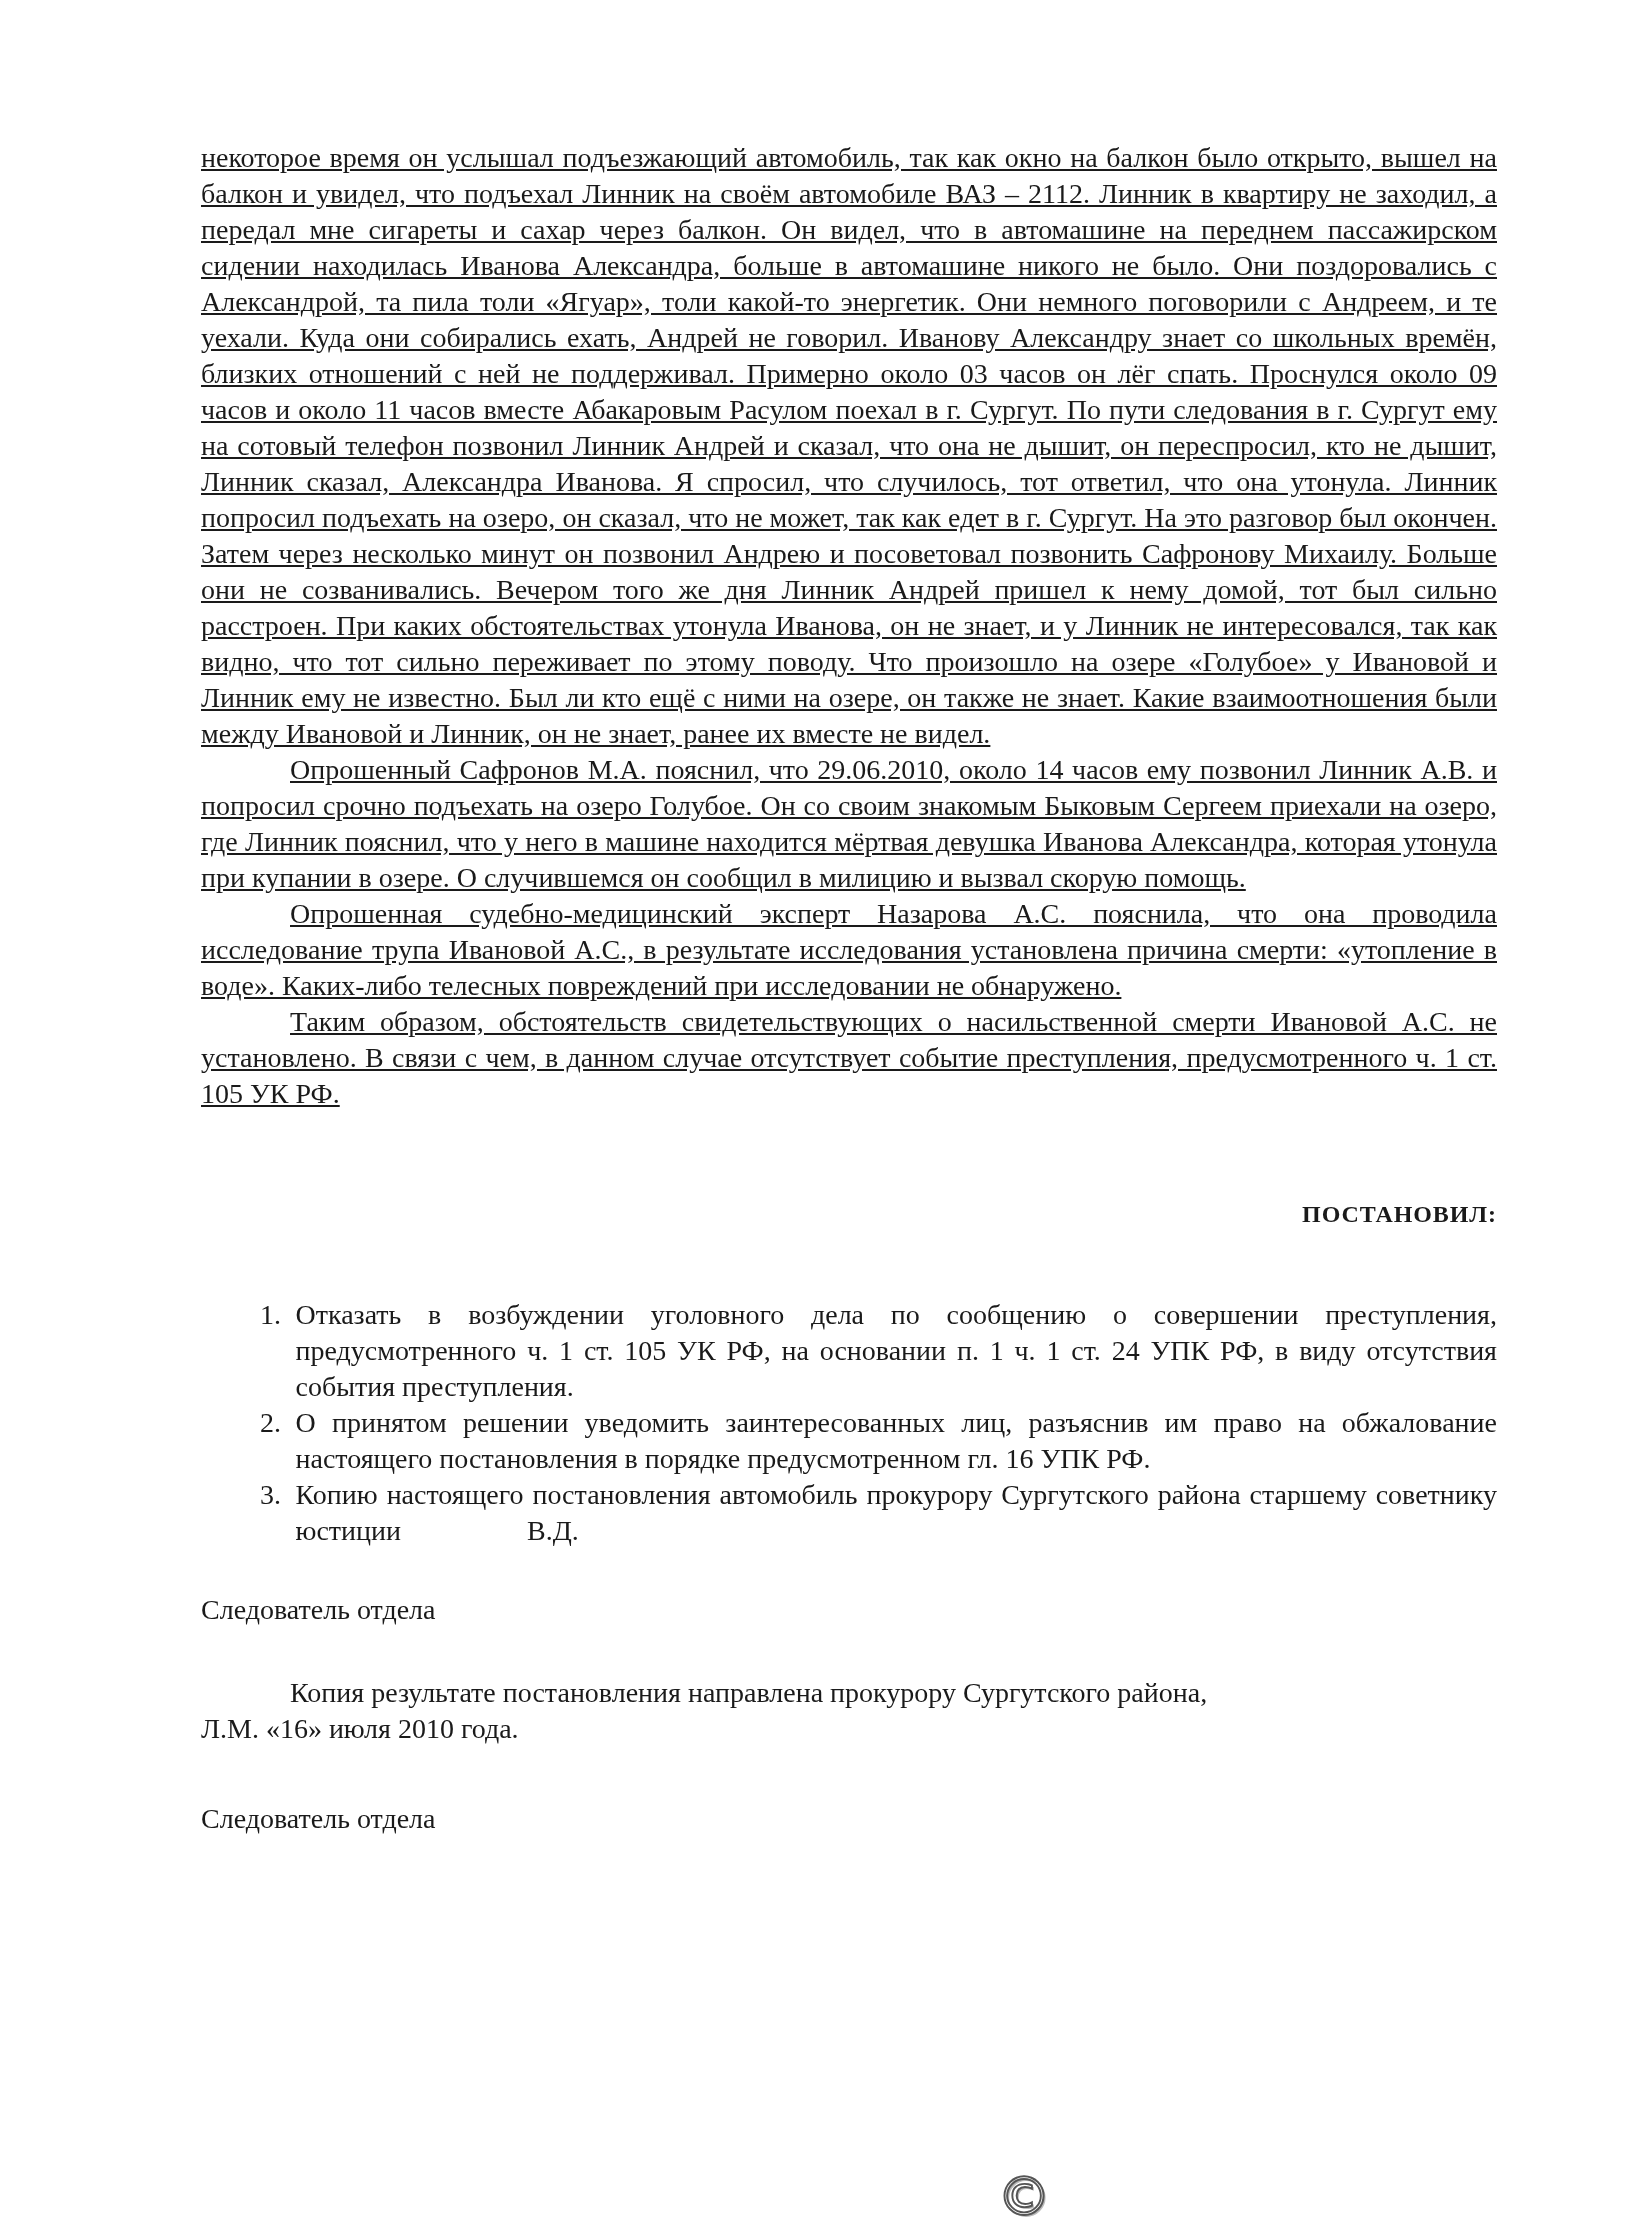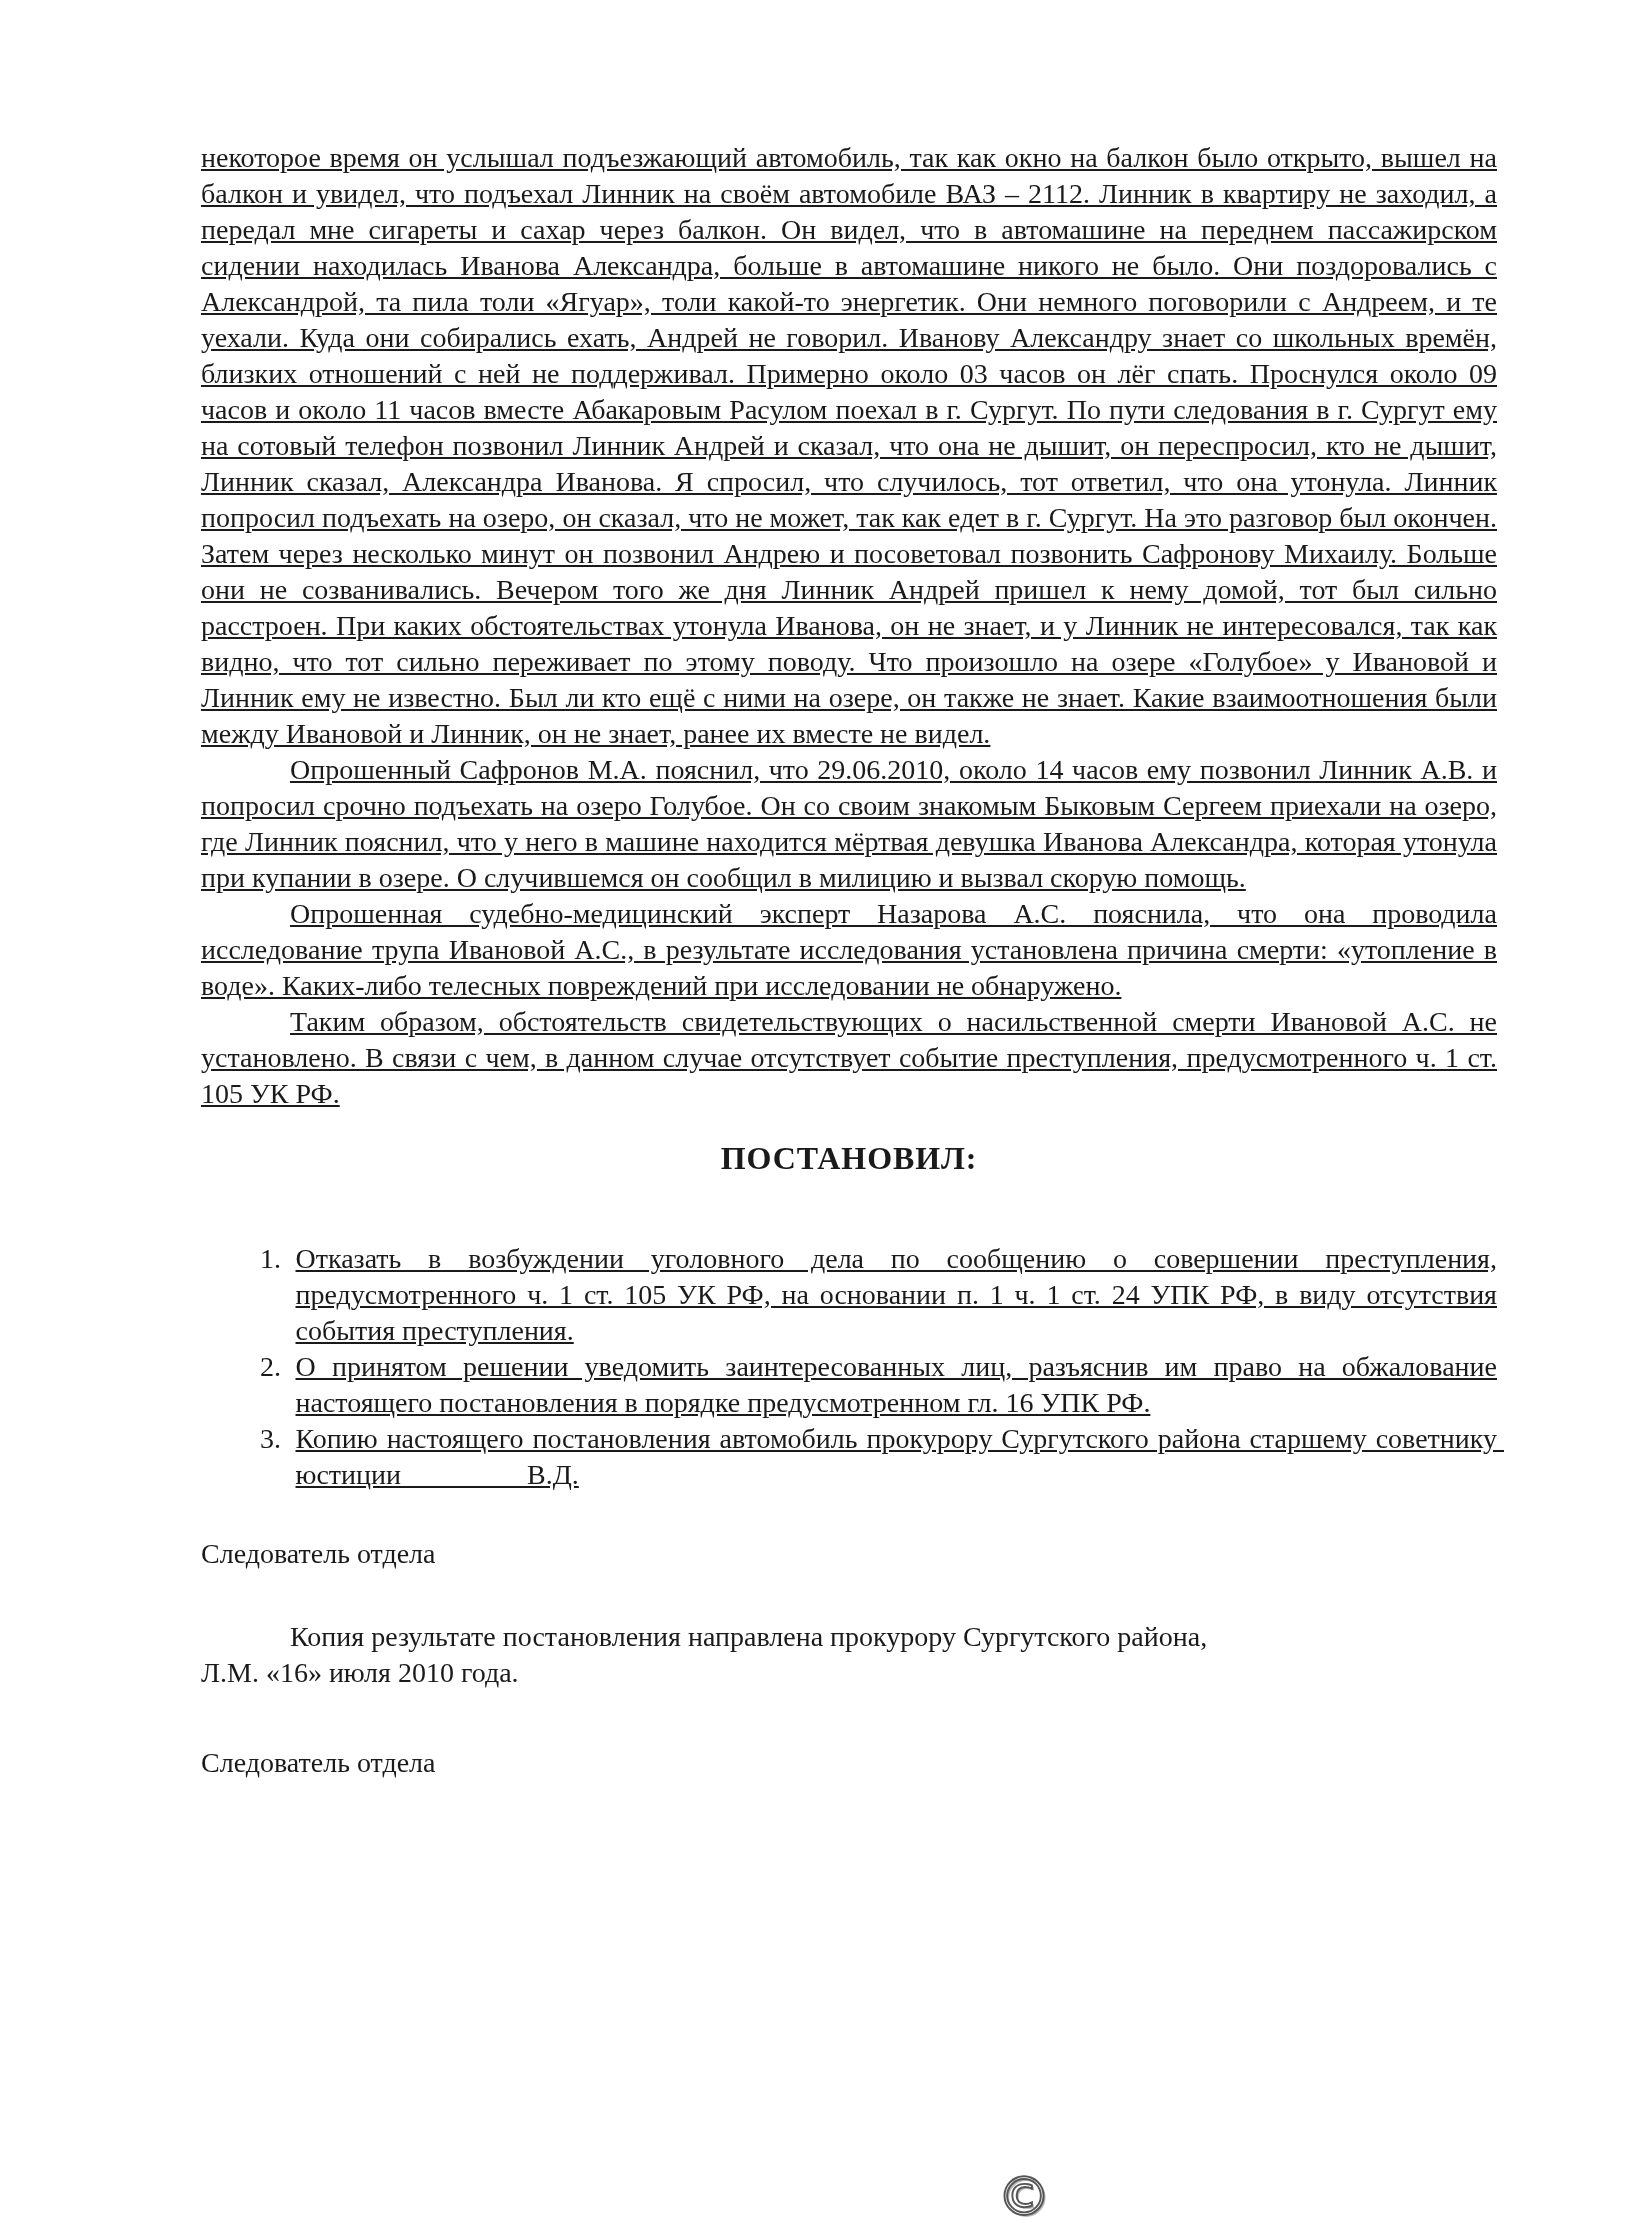--- a/index.html
+++ b/index.html
@@ -1,22 +1,22 @@
 <!DOCTYPE html>
 <html style="font-size:15px"><head>
 <meta charset="utf-8">
 <style>
   html,body{margin:0;padding:0;background:#fff;}
   body{width:1646px;height:2223px;position:relative;overflow:hidden;
        font-family:"Liberation Serif","DejaVu Serif",serif;color:#1a1a1a;}
   .page{position:absolute;left:201px;top:140px;width:1296px;font-size:28px;line-height:36px;}
   .para{margin:0;text-align:justify;text-decoration:underline;}
   .para.indent{text-indent:89px;}
-  .heading{text-align:center;font-weight:bold;font-size:32px;margin:28px 0 65px 0;letter-spacing:0.9px;}
-  ol.resolutions{margin:0;padding-left:87px;text-decoration:underline;}
+  .heading{text-align:right;font-weight:bold;font-size:24px;margin:84px 0 65px 0;letter-spacing:0.9px;}
+  ol.resolutions{margin:0;padding-left:87px;}
   ol.resolutions li{text-align:justify;padding-left:7.5px;}
   .sig{margin-top:43px;}
   .copy{margin-top:47px;}
   .copy .l1{text-indent:89px;}
   .sig2{margin-top:54px;}
   .watermark{position:absolute;left:997px;top:2165px;font-family:"DejaVu Sans",sans-serif;
              font-size:54px;color:#fff;letter-spacing:0.9px;
              -webkit-text-stroke:1.9px #555;text-shadow:0.9px 0.9px 0 #999,1.9px 1.9px 0 #bbb;}
 </style>
 </head>

